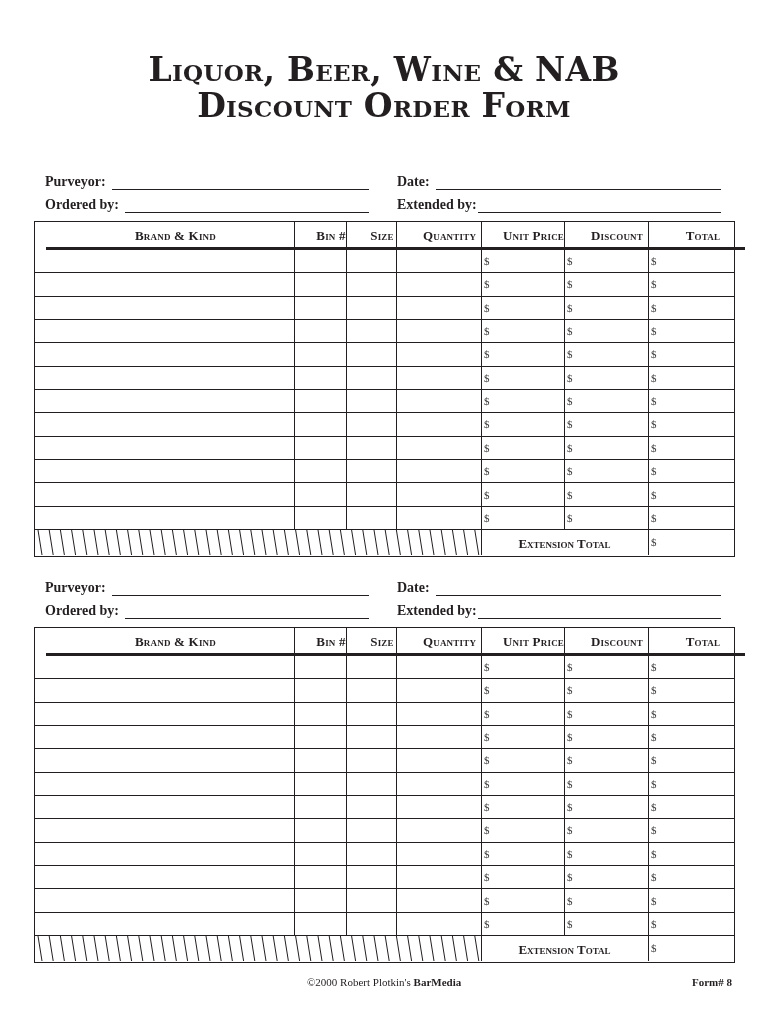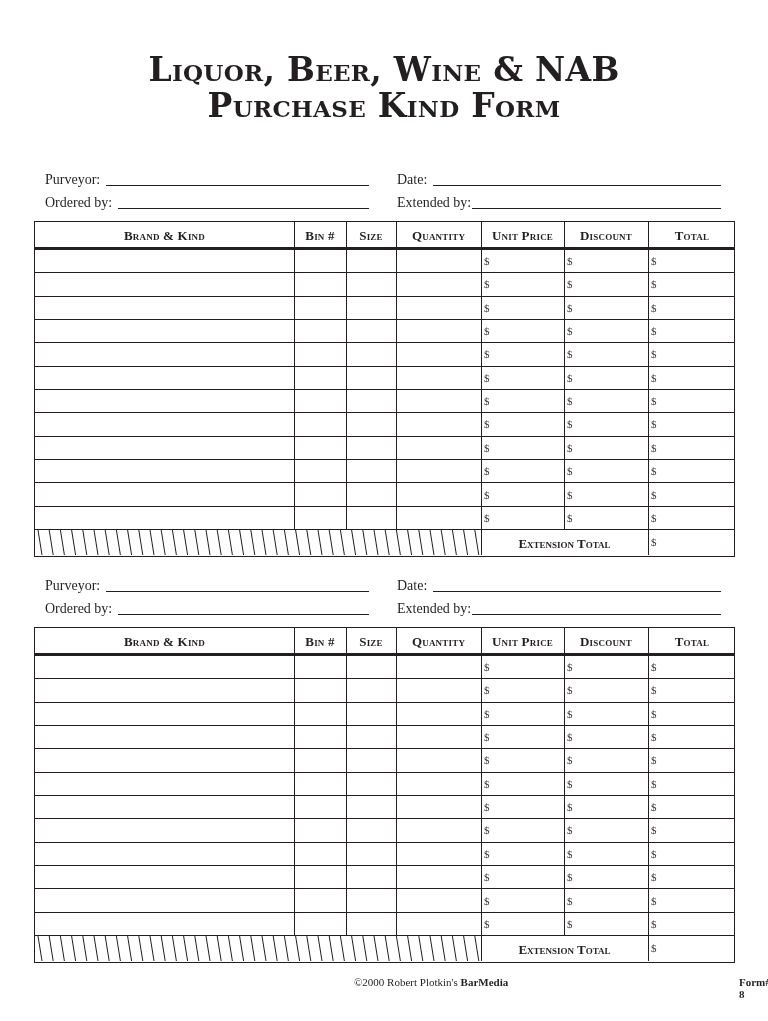--- a/index.html
+++ b/index.html
@@ -8,49 +8,49 @@
 
   .title {
     position: absolute; left: 0; width: 768px; text-align: center;
     font-family: "DejaVu Serif", "Liberation Serif", serif;
     font-weight: bold; color: #231f20; letter-spacing: 0.3px;
     font-variant: small-caps;
   }
   .title.l1 { top: 50px; font-size: 33px; line-height: 40px; }
   .title.l2 { top: 86px; font-size: 33px; line-height: 40px; }
 
-  .field { position: absolute; display: flex; align-items: flex-start; font-size: 14px; font-weight: normal; height: 18px; }
+  .field { position: absolute; display: flex; align-items: flex-end; font-size: 14px; font-weight: bold; height: 18px; }
   .field .lbl { white-space: nowrap; line-height: 16px; }
   .field .line { flex: 1; border-bottom: 1px solid #231f20; height: 14px; margin-left: 6px; }
   .field .line.tight { margin-left: 1px; }
 
   .tbl { position: absolute; left: 34px; width: 701px; border: 1.5px solid #231f20; }
-  .hdr { position: absolute; left: 0; top: 0; width: 100%; height: 28px; border-bottom: 3px solid #231f20; }
+  .hdr { position: absolute; left: 11px; top: 0; width: 100%; height: 28px; border-bottom: 3px solid #231f20; }
   .hcell {
     position: absolute; top: 0; height: 25px; line-height: 27px; text-align: center;
     font-size: 13px; font-weight: bold; font-variant: small-caps; color: #231f20;
     letter-spacing: 0.2px;
   }
   .vline { position: absolute; width: 1px; background: #231f20; }
   .row { position: absolute; left: 0; width: 100%; border-bottom: 1px solid #231f20; }
   .cell { position: absolute; top: 0; height: 100%; }
   .dollar { position: absolute; font-size: 11px; color: #3a3a3a; padding-left: 3px; line-height: 23px; }
   .ext-row { position: absolute; left: 0; width: 100%; }
   .hatch { position: absolute; left: 0; top: 0; height: 100%; }
   .ext-label { position: absolute; top: 0; text-align: center; font-size: 13px; font-weight: bold; font-variant: small-caps; line-height: 27px; }
 
-  .footer { position: absolute; top: 976px; font-size: 11px; margin-left: 47px; }
+  .footer { position: absolute; top: 976px; font-size: 11px; }
   .footer-copy { left: 307px; }
   .footer-form { left: 692px; font-weight: bold; }
 </style>
 </head>
 <body>
 
 <div class="title l1">Liquor, Beer, Wine &amp; NAB</div>
-<div class="title l2">Purchase Kind Form</div>
+<div class="title l2">Discount Order Form</div>
 
 <div id="sections">
     <div class="field" style="left: 45px; top: 172px; width: 324px;">
       <span class="lbl">Purveyor:</span>
       <span class="line"></span>
     </div>
     <div class="field" style="left: 45px; top: 195px; width: 324px;">
       <span class="lbl">Ordered by:</span>
       <span class="line"></span>
     </div>

